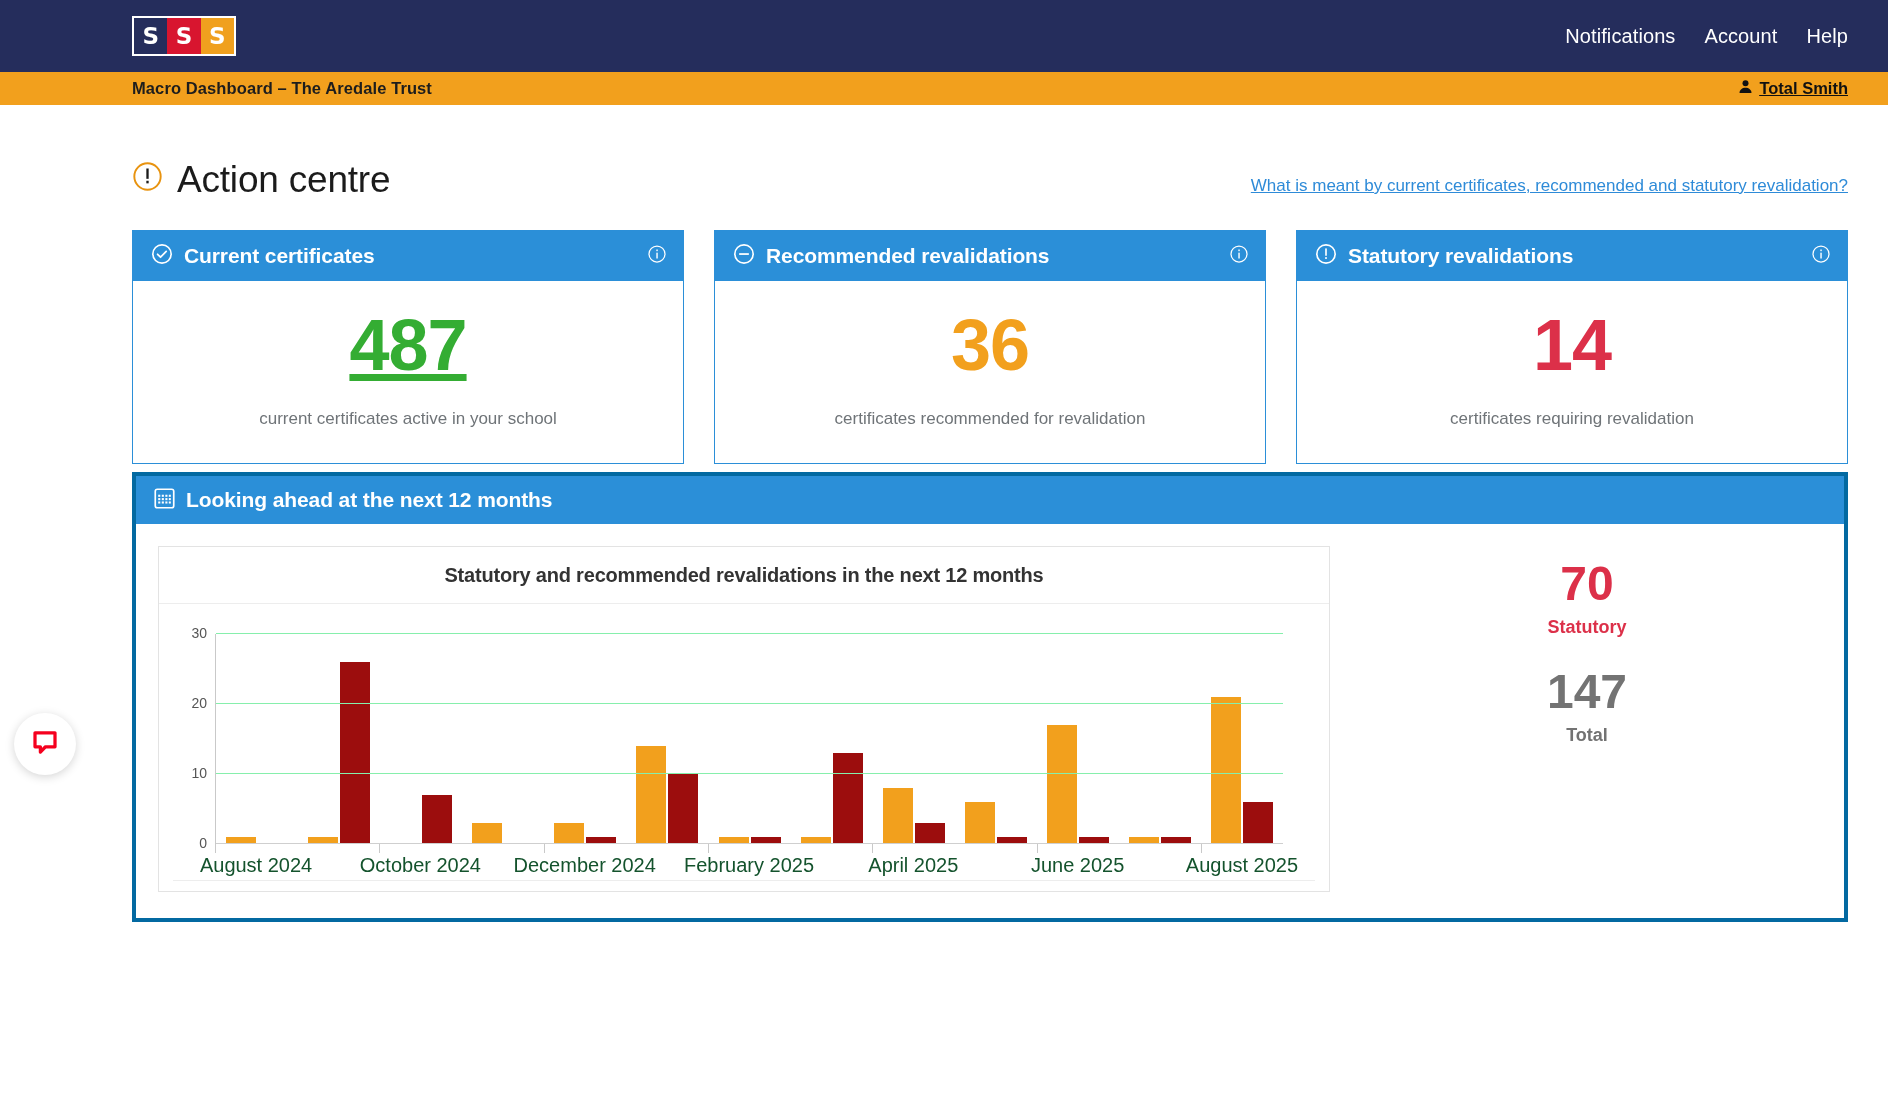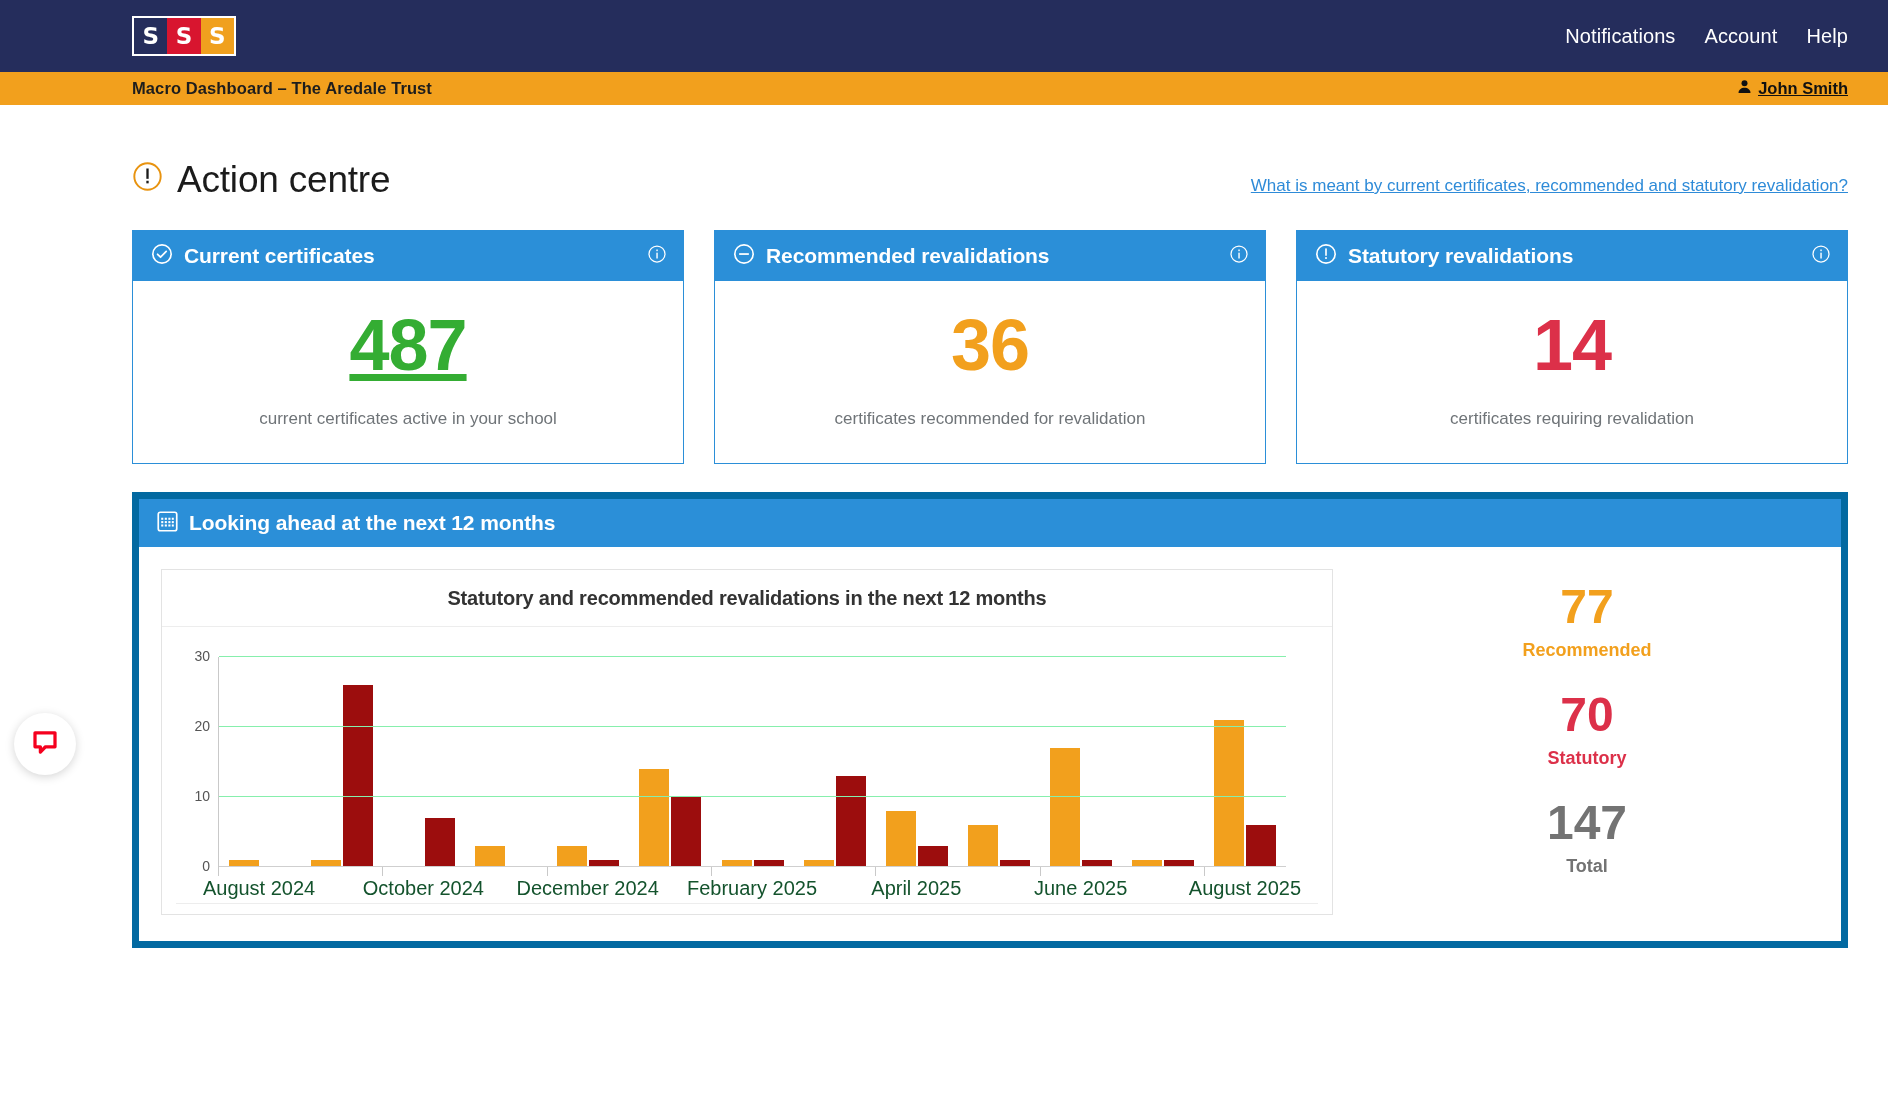--- a/index.html
+++ b/index.html
@@ -153,22 +153,22 @@
   .num-orange { color: #f2a01d; }
   .num-red { color: #dc3049; }
   .card-caption {
     margin-top: 28px;
     font-size: 17px;
     color: #6f7478;
   }
 
   
   .panel {
-    margin-top: 28px;
-    border: 7px solid #0369a1;
+    margin-top: 8px;
+    border: 4px solid #0369a1;
     background: #ffffff;
   }
   .panel-head {
     background: #2b8fd8;
     height: 48px;
     display: flex;
     align-items: center;
     gap: 11px;
     padding: 0 18px;
     color: #ffffff;
@@ -344,21 +344,21 @@
 
 <div class="orangebar">
   <span class="title">Macro Dashboard – The Aredale Trust</span>
   <a class="user-link" href="#">
     <span>
       <svg width="15" height="15" viewBox="0 0 16 16" aria-hidden="true">
         <circle cx="8" cy="4.4" r="3.2" fill="#111111"></circle>
         <path d="M1.6 15c0-3.4 2.9-5.6 6.4-5.6s6.4 2.2 6.4 5.6z" fill="#111111"></path>
       </svg>
     </span>
-    <span class="uname">John Smith</span>
+    <span class="uname">Total Smith</span>
   </a>
 </div>
 
 <div class="page">
 
   <div class="action-head">
     <div class="action-title">
       <span>
         <svg width="31" height="31" viewBox="0 0 24 24">
           <circle cx="12" cy="12" r="10.2" fill="none" stroke="#e8930f" stroke-width="1.5"></circle>
@@ -576,24 +576,20 @@
                   <div class="tick"></div>
                   <div class="lbl">August 2025</div>
                 </div>
               </div>
           </div>
         </div>
         <div class="chart-bottom-rule"></div>
       </div>
 
       <div class="totals">
-        <div class="total-block t-orange">
-          <div class="total-num">77</div>
-          <div class="total-lbl">Recommended</div>
-        </div>
         <div class="total-block t-red">
           <div class="total-num">70</div>
           <div class="total-lbl">Statutory</div>
         </div>
         <div class="total-block t-grey">
           <div class="total-num">147</div>
           <div class="total-lbl">Total</div>
         </div>
       </div>
 

